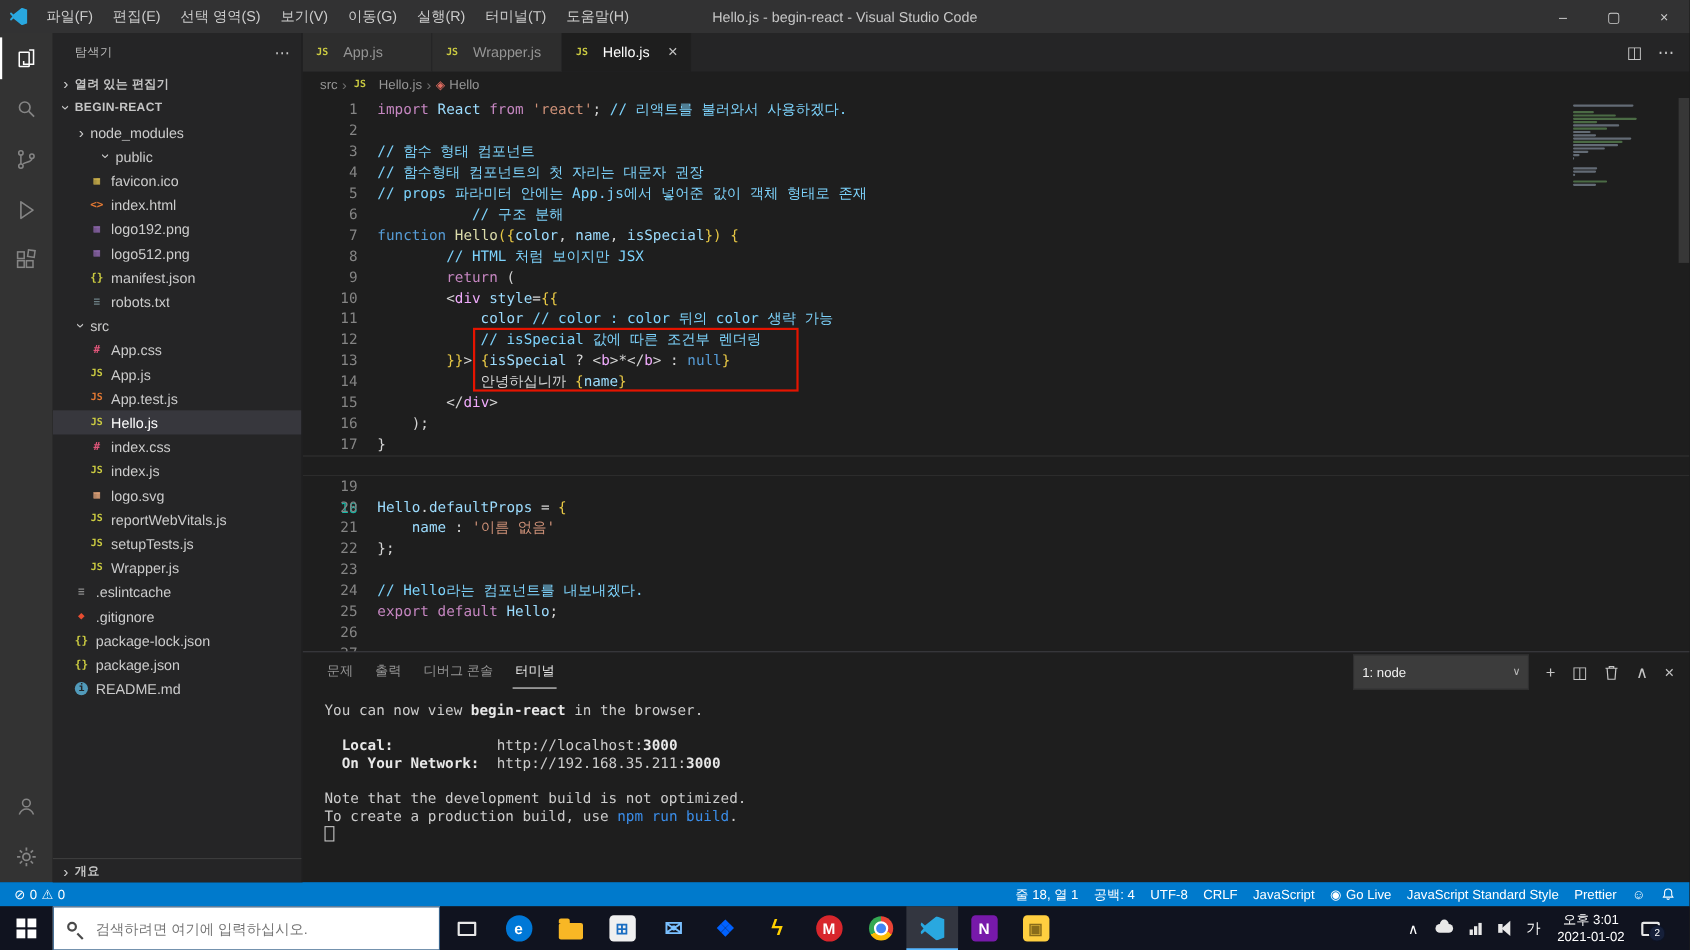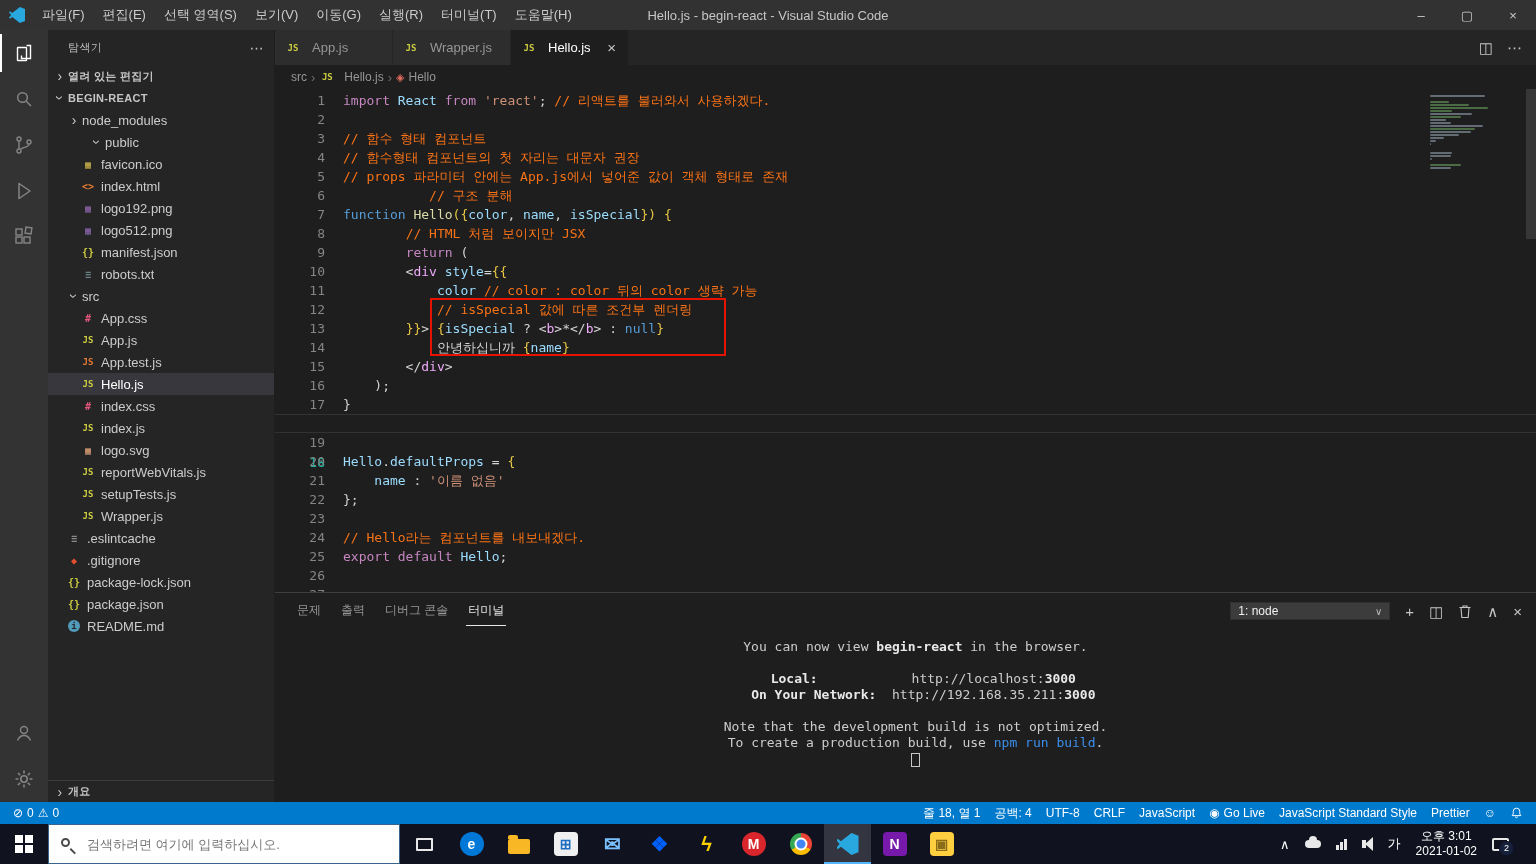--- a/index.html
+++ b/index.html
@@ -54,37 +54,37 @@
   .breadcrumbs{flex:0 0 24px;display:flex;align-items:center;padding-left:16px;font-size:12px;color:#969696;gap:4px;}
   .bc-sep{color:#6e6e6e;font-size:13px;}
   .bc-sym{color:#e06c60;font-size:11px;}
 
   .code-area{flex:1;position:relative;overflow:hidden;padding-top:2px;}
   .line{display:flex;height:19px;line-height:19px;font-family:"DejaVu Sans Mono",monospace;font-size:13px;white-space:pre;}
   .line.current{box-shadow:inset 0 1px 0 #323232, inset 0 -1px 0 #323232;}
   .line.current .lnum{color:#14b8a6;margin-top:39px;}
   .lnum{flex:0 0 50px;width:50px;text-align:right;color:#858585;margin-right:18px;user-select:none;}
   .tk-k{color:#c586c0}.tk-b{color:#569cd6}.tk-f{color:#dcdcaa}.tk-v{color:#9cdcfe}
-  .tk-s{color:#ce9178}.tk-c{color:#f97316}.tk-p{color:#d4d4d4}.tk-g{color:#e8c845}
+  .tk-s{color:#ce9178}.tk-c{color:#7dd3fc}.tk-p{color:#d4d4d4}.tk-g{color:#e8c845}
   .tk-t{color:#f0abfc}.tk-w{color:#d4d4d4}
   .jsx-red-box{position:absolute;left:155px;top:209px;width:296px;height:58px;border:2px solid #e51400;pointer-events:none;}
   .minimap{position:absolute;right:16px;top:6px;width:90px;display:flex;flex-direction:column;gap:1px;}
   .mm-line{height:2px;border-radius:1px;}
   .scroll-thumb{position:absolute;right:0;top:0;width:10px;height:150px;background:rgba(121,121,121,.28);}
 
   
   .panel{flex:0 0 210px;border-top:1px solid #3e3e42;display:flex;flex-direction:column;background:#1e1e1e;}
   .panel-header{flex:0 0 36px;display:flex;align-items:center;padding:0 14px 0 20px;}
   .ptab{margin-right:16px;padding:6px 2px;font-size:12px;color:#969696;cursor:default;}
   .ptab.active{color:#e7e7e7;border-bottom:1px solid #e7e7e7;}
   .panel-actions{margin-left:auto;display:flex;align-items:center;gap:15px;color:#c5c5c5;}
-  .term-select{display:flex;align-items:center;justify-content:space-between;width:160px;height:18px;background:#3c3c3c;border:1px solid #2f2f30;color:#f0f0f0;font-size:12px;padding:0 7px;}
+  .term-select{display:flex;align-items:center;justify-content:space-between;width:160px;height:32px;background:#3c3c3c;border:1px solid #2f2f30;color:#f0f0f0;font-size:12px;padding:0 7px;}
   .pa-glyph{font-size:15px;line-height:1;}
   .terminal{flex:1;padding:10px 0 0 20px;font-family:"DejaVu Sans Mono",monospace;font-size:13px;overflow:hidden;}
-  .tline{height:16px;line-height:16px;white-space:pre;text-align:center;}
+  .tline{height:16px;line-height:16px;white-space:pre;}
   .tt-n{color:#cccccc}.tt-nb{color:#e8e8e8;font-weight:bold}.tt-cmd{color:#3b8eea}
   .term-cursor{display:inline-block;width:9px;height:14px;border:1px solid #c5c5c5;vertical-align:middle;}
 
   
   .statusbar{flex:0 0 22px;background:#007acc;color:#fff;font-size:12px;display:flex;align-items:center;padding:0 6px;}
   .sb-item{display:flex;align-items:center;gap:4px;padding:0 7px;height:22px;white-space:nowrap;cursor:default;}
   .sb-right{margin-left:auto;display:flex;align-items:center;}
   .sb-ic{font-size:12px;}
 
   

